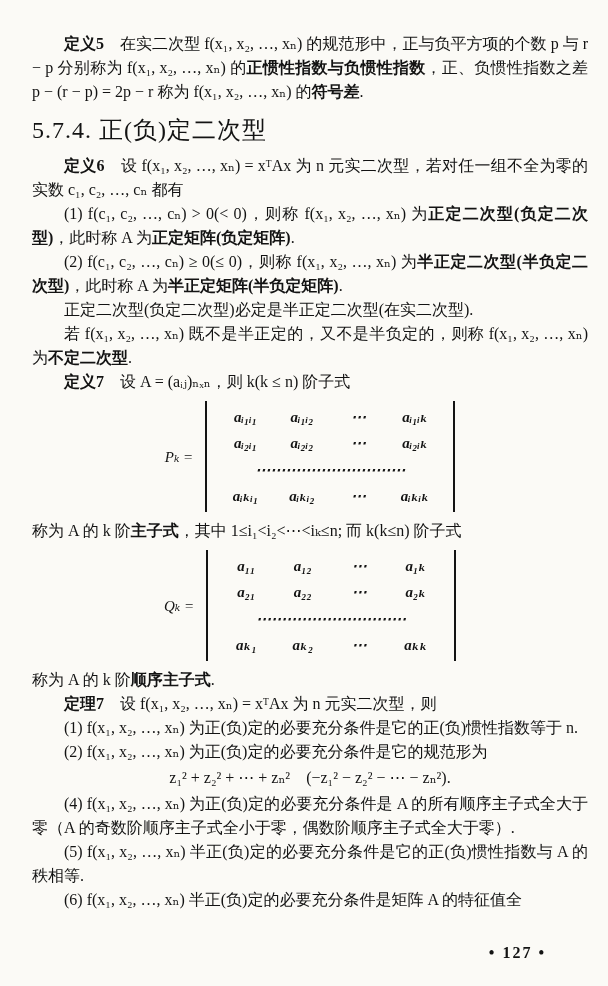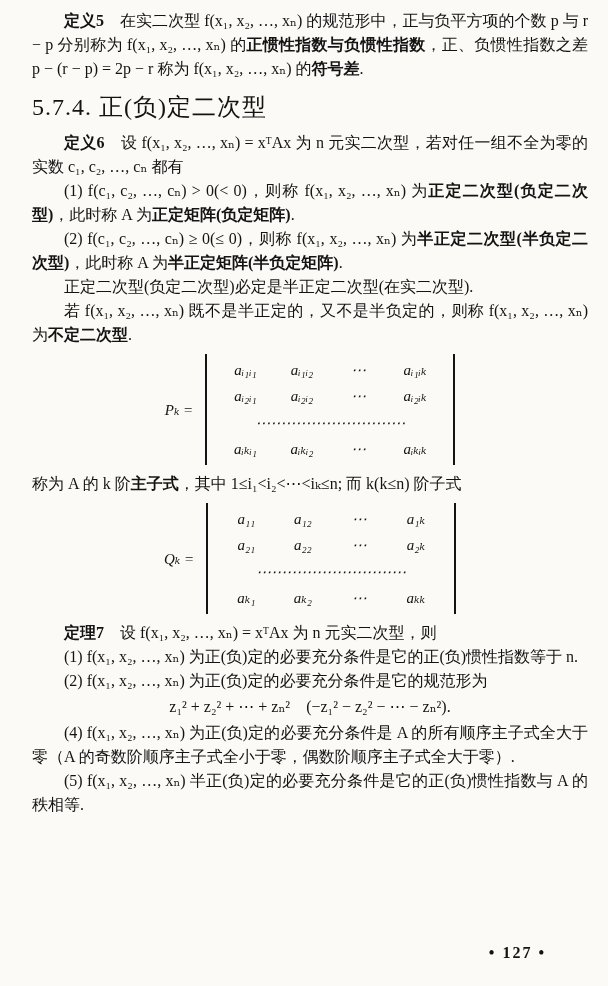--- a/index.html
+++ b/index.html
@@ -7,21 +7,21 @@
     width: 608px; height: 986px;
     background: #fbfaf6;
     overflow: hidden;
     position: relative;
     font-family: "Liberation Serif", "DejaVu Serif", serif;
     color: #131313;
   }
   .page {
     box-sizing: border-box;
     width: 608px; height: 986px;
-    padding: 9px 20px 0 32px;
+    padding: 32px 20px 0 32px;
   }
   p {
     margin: 0;
     font-size: 16px;
     line-height: 1.5;
     text-align: justify;
     text-indent: 2em;
   }
   p.noindent { text-indent: 0; }
   .b { font-weight: bold; }
@@ -40,20 +40,21 @@
   .mlabel {
     font-style: italic;
     font-size: 15px;
     margin-right: 12px;
   }
   .det {
     border-left: 2px solid #131313;
     border-right: 2px solid #131313;
     padding: 3px 10px;
     width: 226px;
+    font-weight: bold;
   }
   .mrow {
     display: flex;
     justify-content: space-between;
     line-height: 1.75;
     font-size: 15px;
   }
   .mcell {
     flex: 1;
     text-align: center;
@@ -82,20 +83,21 @@
 
   <p><span class="b">定义5</span><span>　在实二次型 f(x₁, x₂, …, xₙ) 的规范形中，正与负平方项的个数 p 与 r − p 分别称为 f(x₁, x₂, …, xₙ) 的</span><span class="b">正惯性指数与负惯性指数</span><span>，正、负惯性指数之差 p − (r − p) = 2p − r 称为 f(x₁, x₂, …, xₙ) 的</span><span class="b">符号差</span><span>.</span></p>
 
   <h2 class="section-heading">5.7.4. 正(负)定二次型</h2>
 
   <p><span class="b">定义6</span><span>　设 f(x₁, x₂, …, xₙ) = xᵀAx 为 n 元实二次型，若对任一组不全为零的实数 c₁, c₂, …, cₙ 都有</span></p>
   <p><span>(1) f(c₁, c₂, …, cₙ) &gt; 0(&lt; 0)，则称 f(x₁, x₂, …, xₙ) 为</span><span class="b">正定二次型(负定二次型)</span><span>，此时称 A 为</span><span class="b">正定矩阵(负定矩阵)</span><span>.</span></p>
   <p><span>(2) f(c₁, c₂, …, cₙ) ≥ 0(≤ 0)，则称 f(x₁, x₂, …, xₙ) 为</span><span class="b">半正定二次型(半负定二次型)</span><span>，此时称 A 为</span><span class="b">半正定矩阵(半负定矩阵)</span><span>.</span></p>
   <p><span>正定二次型(负定二次型)必定是半正定二次型(在实二次型).</span></p>
   <p><span>若 f(x₁, x₂, …, xₙ) 既不是半正定的，又不是半负定的，则称 f(x₁, x₂, …, xₙ) 为</span><span class="b">不定二次型</span><span>.</span></p>
+  <p><span class="b">定义7</span><span>　设 A = (aᵢⱼ)ₙₓₙ，则 k(k ≤ n) 阶子式</span></p>
 
   <div class="mathblock">
     <span class="mlabel">Pₖ =</span>
     <div class="det">
         <div class="mrow">
           <span class="mcell">aᵢ₁ᵢ₁</span>
           <span class="mcell">aᵢ₁ᵢ₂</span>
           <span class="mcell">⋯</span>
           <span class="mcell">aᵢ₁ᵢₖ</span>
         </div>
@@ -139,22 +141,24 @@
         </div>
         <div class="mrow">
           <span class="mcell">aₖ₁</span>
           <span class="mcell">aₖ₂</span>
           <span class="mcell">⋯</span>
           <span class="mcell">aₖₖ</span>
         </div>
       </div>
   </div>
 
+  <p class="noindent"><span>称为 A 的 k 阶</span><span class="b">顺序主子式</span><span>.</span></p>
 
   <p><span class="b">定理7</span><span>　设 f(x₁, x₂, …, xₙ) = xᵀAx 为 n 元实二次型，则</span></p>
   <p><span>(1) f(x₁, x₂, …, xₙ) 为正(负)定的必要充分条件是它的正(负)惯性指数等于 n.</span></p>
   <p><span>(2) f(x₁, x₂, …, xₙ) 为正(负)定的必要充分条件是它的规范形为</span></p>
   <p class="formula">z₁² + z₂² + ⋯ + zₙ²　(−z₁² − z₂² − ⋯ − zₙ²).</p>
   <p><span>(4) f(x₁, x₂, …, xₙ) 为正(负)定的必要充分条件是 A 的所有顺序主子式全大于零（A 的奇数阶顺序主子式全小于零，偶数阶顺序主子式全大于零）.</span></p>
   <p><span>(5) f(x₁, x₂, …, xₙ) 半正(负)定的必要充分条件是它的正(负)惯性指数与 A 的秩相等.</span></p>
+  <p><span>(6) f(x₁, x₂, …, xₙ) 半正(负)定的必要充分条件是矩阵 A 的特征值全</span></p>
 
   <div class="pagenum">• 127 •</div>
 </div>
 
 </body></html>

